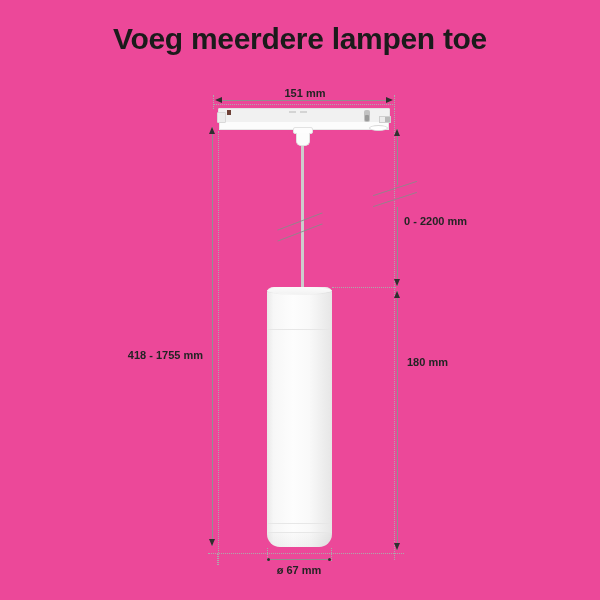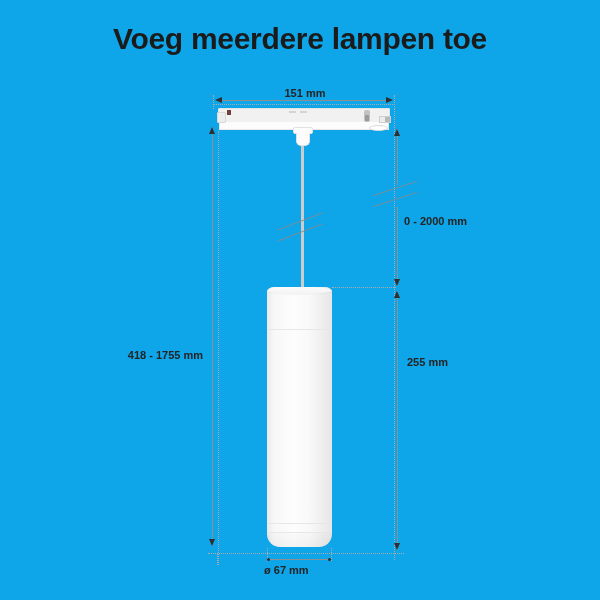--- a/index.html
+++ b/index.html
@@ -1,17 +1,17 @@
 <!DOCTYPE html>
 <html><head>
 <meta charset="utf-8">
 <style>
   html,body{margin:0;padding:0;background:#fff;}
   .canvas{
-    position:relative;width:600px;height:600px;background:#0ea5e9;overflow:hidden;
+    position:relative;width:600px;height:600px;background:#ec4899;overflow:hidden;
     font-family:"Liberation Sans", sans-serif;
   }
   .title{
     position:absolute;left:0;right:0;top:22px;margin:0;text-align:center;
     font-size:30px;font-weight:700;color:#1b1b1b;letter-spacing:-0.3px;
   }
   .dimlabel{
     position:absolute;font-size:11px;font-weight:700;color:#242424;line-height:14px;
     white-space:nowrap;
   }
@@ -105,38 +105,38 @@
   <div class="dimlabel" style="left:113px;top:348px;width:90px;text-align:right;">418 - 1755 mm</div>
 
   <div class="dotline-v" style="left:394px;top:109px;height:451px;"></div>
 
   <div class="dimline-v" style="left:397px;top:129px;height:56px;"></div>
   <div class="dimline-v" style="left:397px;top:207px;height:79px;"></div>
   <div class="arr up" style="left:394px;top:129px;"></div>
   <div class="arr down" style="left:394px;top:279px;"></div>
   <div class="break" style="left:372px;top:188px;width:46px;transform:rotate(-18deg);"></div>
   <div class="break" style="left:372px;top:199px;width:46px;transform:rotate(-18deg);"></div>
-  <div class="dimlabel" style="left:404px;top:214px;">0 - 2000 mm</div>
+  <div class="dimlabel" style="left:404px;top:214px;">0 - 2200 mm</div>
 
   <div class="dimline-v" style="left:397px;top:291px;height:259px;"></div>
   <div class="arr up" style="left:394px;top:291px;"></div>
   <div class="arr down" style="left:394px;top:543px;"></div>
-  <div class="dimlabel" style="left:407px;top:355px;">255 mm</div>
+  <div class="dimlabel" style="left:407px;top:355px;">180 mm</div>
   <div class="dotline-h" style="left:332px;top:287px;width:64px;"></div>
 
   <div class="lamp">
     <div class="lamp-cap"></div>
     <div class="lamp-seam" style="top:42px;"></div>
     <div class="lamp-seam" style="top:236px;"></div>
     <div class="lamp-seam" style="top:245px;"></div>
     <div class="lamp-bottom-shade"></div>
   </div>
 
   <div class="dotline-h" style="left:208px;top:553px;width:196px;"></div>
   <div class="dotline-v" style="left:217px;top:553px;height:12px;"></div>
   <div class="dotline-v" style="left:267px;top:548px;height:13px;"></div>
   <div class="dotline-v" style="left:331px;top:548px;height:13px;"></div>
   <div class="dimline-h" style="left:270px;top:559px;width:58px;"></div>
   <div class="dot-end" style="left:267px;top:558px;"></div>
   <div class="dot-end" style="left:328px;top:558px;"></div>
-  <div class="dimlabel" style="left:264px;top:563px;width:70px;text-align:left;">ø 67 mm</div>
+  <div class="dimlabel" style="left:264px;top:563px;width:70px;text-align:center;">ø 67 mm</div>
 
 </div>
 
 </body></html>

